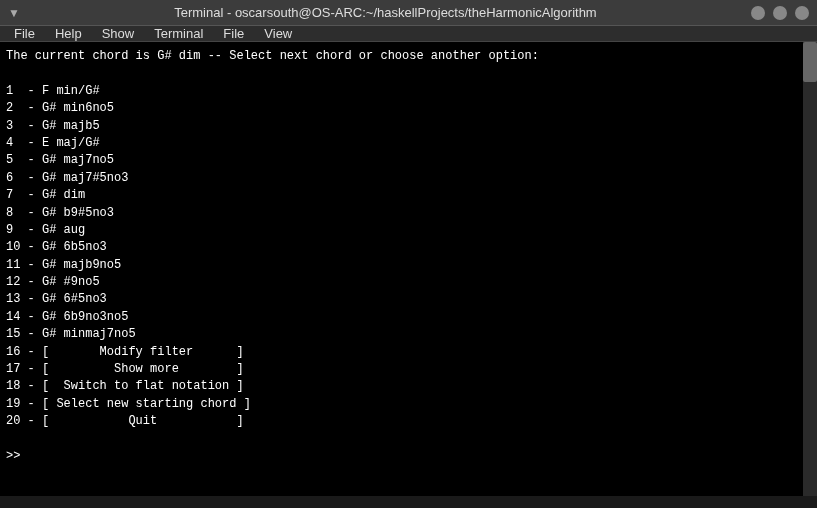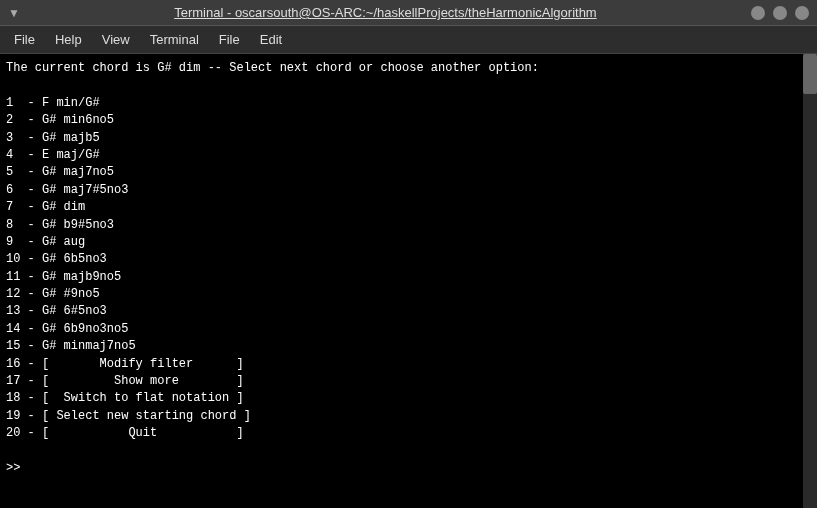--- a/index.html
+++ b/index.html
@@ -20,21 +20,20 @@
       justify-content: space-between;
       padding: 0 8px;
       border-bottom: 1px solid #555;
     }
     .titlebar-title {
       color: #ddd;
       font-size: 13px;
       font-family: sans-serif;
       flex: 1;
       text-align: center;
-      text-decoration: underline;
     }
     .titlebar-left {
       display: flex;
       align-items: center;
     }
     .titlebar-chevron {
       color: #aaa;
       font-size: 12px;
       font-family: sans-serif;
     }
@@ -50,21 +49,21 @@
       border: none;
       cursor: pointer;
     }
     .btn-hide { background: #888; }
     .btn-min  { background: #888; }
     .btn-max  { background: #888; }
 
     
     .menubar {
       background: #2d2d2d;
-      height: 28px;
+      height: 16px;
       display: flex;
       align-items: center;
       padding: 0 4px;
       border-bottom: 1px solid #444;
     }
     .menu-item {
       color: #ddd;
       font-size: 13px;
       font-family: sans-serif;
       padding: 4px 10px;
@@ -122,24 +121,24 @@
   <div class="titlebar-controls">
     <button class="titlebar-btn btn-hide"></button>
     <button class="titlebar-btn btn-min"></button>
     <button class="titlebar-btn btn-max"></button>
   </div>
 </div>
 
 <div class="menubar">
   <span class="menu-item">File</span>
   <span class="menu-item">Help</span>
-  <span class="menu-item">View</span>
+  <span class="menu-item">Show</span>
   <span class="menu-item">Terminal</span>
   <span class="menu-item">File</span>
-  <span class="menu-item">Edit</span>
+  <span class="menu-item">View</span>
 </div>
 
 <div class="terminal-wrapper">
   <div class="terminal" id="terminal-output">The current chord is G# dim -- Select next chord or choose another option:
 
 1  - F min/G#
 2  - G# min6no5
 3  - G# majb5
 4  - E maj/G#
 5  - G# maj7no5

